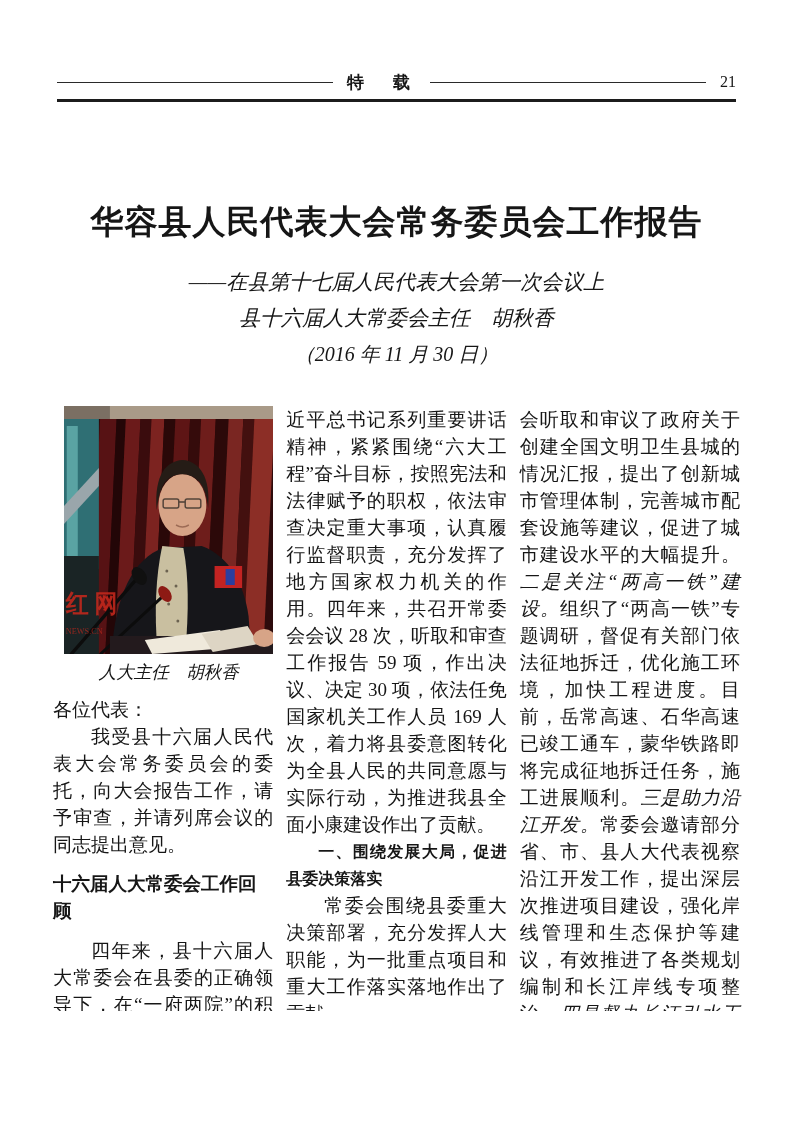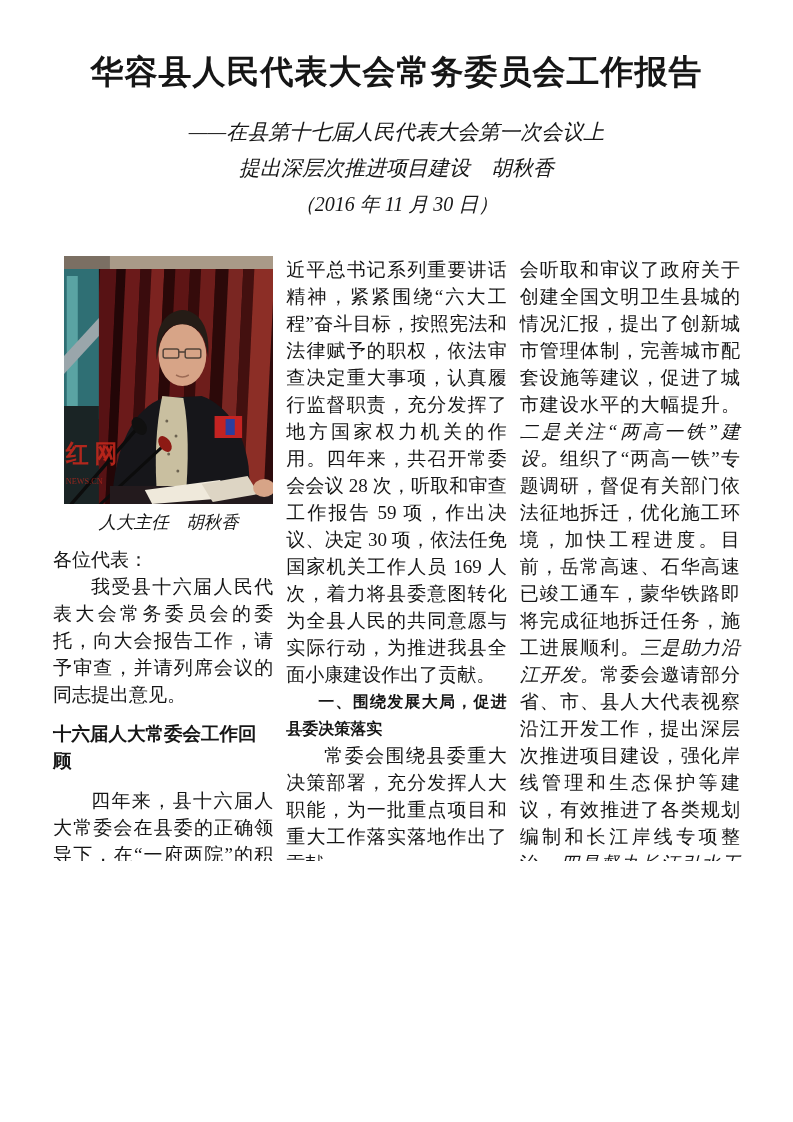--- a/index.html
+++ b/index.html
@@ -22,21 +22,21 @@
     padding: 0 14px;
     font-size: 17px;
     font-weight: bold;
     letter-spacing: 6px;
     white-space: nowrap;
   }
   .page-number { margin-left: 14px; font-size: 16px; }
   .thick-rule { height: 3px; background: #1c1c1c; margin-top: 5px; }
   
   .article-title {
-    margin-top: 50px;
+    margin-top: 98px;
     text-align: center;
     font-size: 33px;
     font-weight: bold;
     letter-spacing: 1px;
   }
   .subtitle-block {
     margin-top: 19px;
     text-align: center;
     font-style: italic;
     font-size: 21px;
@@ -86,25 +86,34 @@
     line-height: 22px;
     margin: 7px 0 13px 0;
     text-indent: 0;
   }
 </style>
 </head>
 <body>
 
 <div class="page">
 
+  <div class="header-wrap">
+    <div class="header-row">
+      <span class="header-line"></span>
+      <span class="header-title">特　载</span>
+      <span class="header-line"></span>
+      <span class="page-number">21</span>
+    </div>
+    <div class="thick-rule"></div>
+  </div>
 
   <h1 class="article-title">华容县人民代表大会常务委员会工作报告</h1>
   <div class="subtitle-block">
     <div>——在县第十七届人民代表大会第一次会议上</div>
-    <div>提出深层次推进项目建设　胡秋香</div>
+    <div>县十六届人大常委会主任　胡秋香</div>
     <div class="subtitle-date">（2016 年 11 月 30 日）</div>
   </div>
 
   <div class="columns">
 
     <div class="col">
       <figure class="photo-figure">
         <svg class="photo-box" viewBox="0 0 228 248" preserveAspectRatio="none" role="img">
 
           <rect width="228" height="248" fill="#2d0b0c"></rect>

